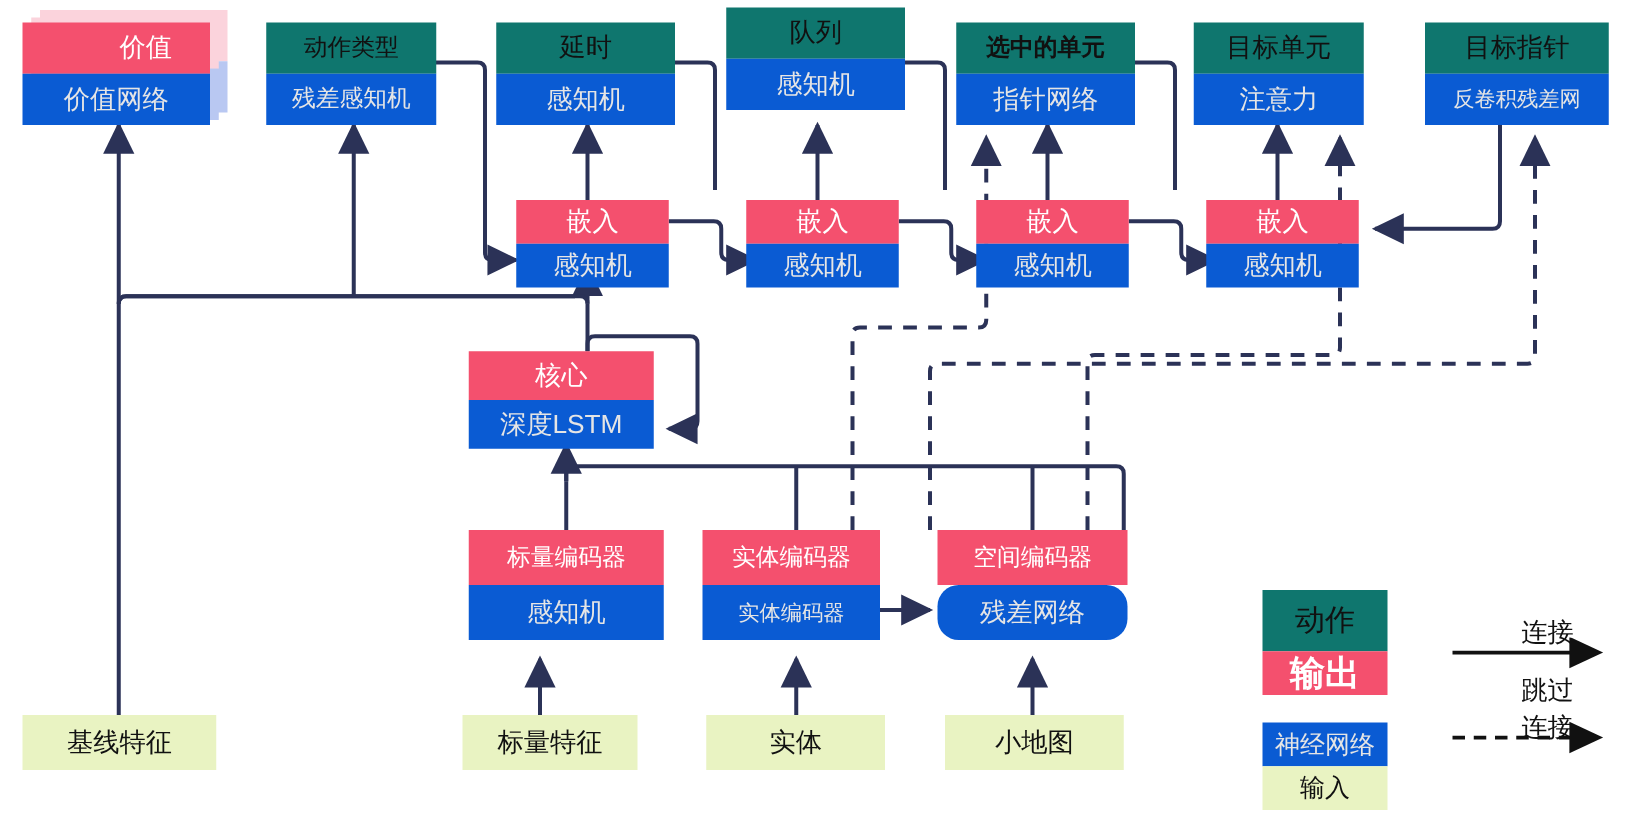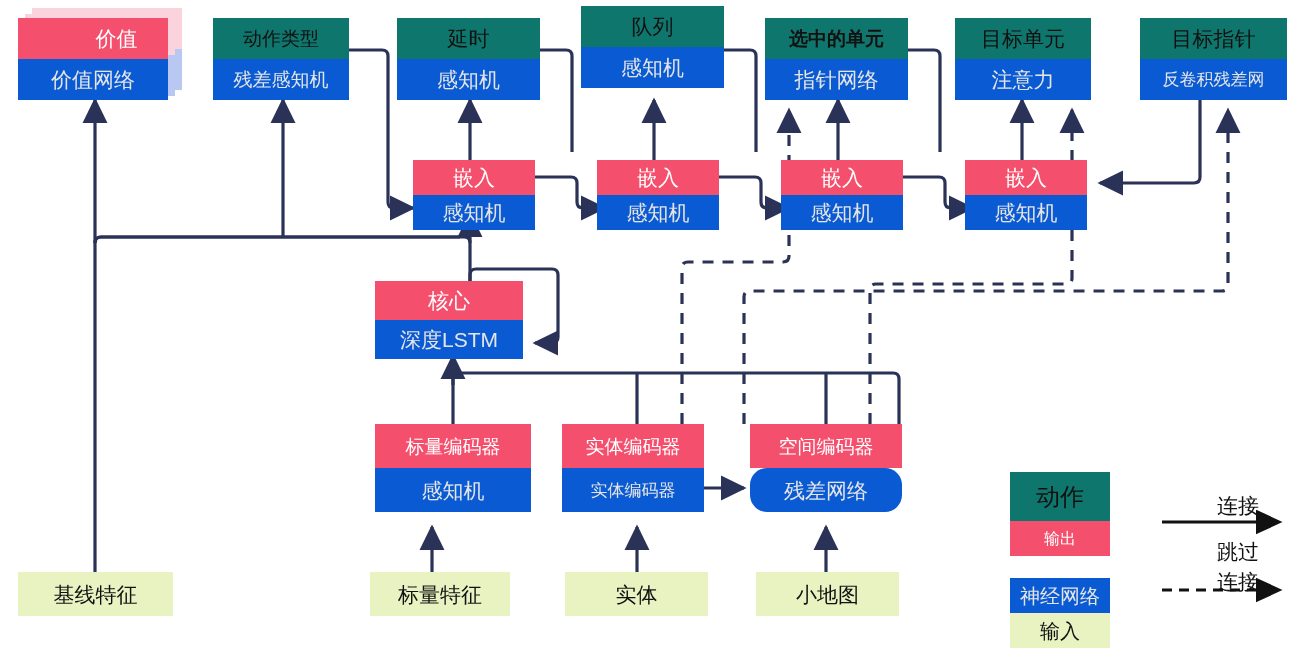--- a/index.html
+++ b/index.html
@@ -205,21 +205,21 @@
   <div class="node" style="left:565px;top:572px;width:143px;height:44px;">
     <div class="cell c-input" style="height:44px;">实体</div>
   </div>
 
   <div class="node" style="left:756px;top:572px;width:143px;height:44px;">
     <div class="cell c-input" style="height:44px;">小地图</div>
   </div>
 
   <div id="legend" style="left:1010px;top:472px;width:100px;height:140px;">
     <div class="cell c-action" style="height:49px;font-size:24px;">动作</div>
-    <div class="cell c-output" style="height:35px;font-size:16px;">输出</div>
+    <div class="cell c-output" style="height:35px;font-size:28px;font-weight:bold;">输出</div>
     <div class="cell c-net" style="height:35px;font-size:20px;margin-top:22px;">神经网络</div>
     <div class="cell c-input" style="height:35px;font-size:20px;">输入</div>
   </div>
 
   <div class="lg-label" style="left:1178px;top:492px;width:120px;">连接</div>
   <div class="lg-label" style="left:1178px;top:538px;width:120px;">跳过</div>
   <div class="lg-label" style="left:1178px;top:568px;width:120px;">连接</div>
 
   <svg class="legend-arrows" style="left:1160px;top:510px;width:140px;height:100px;" width="140" height="100" viewBox="0 0 140 100" xmlns="http://www.w3.org/2000/svg">
     <defs>

